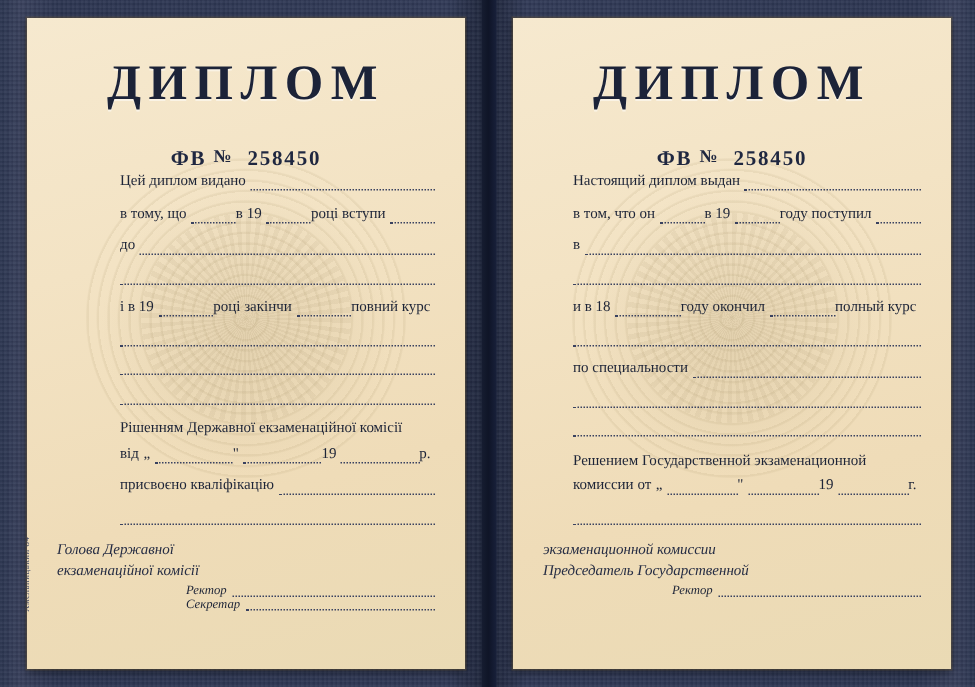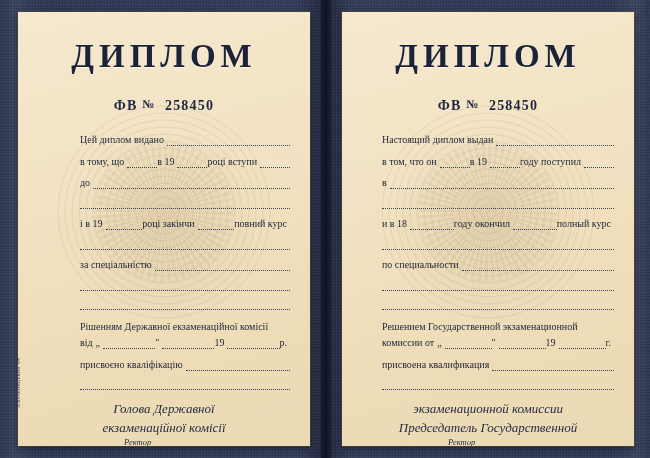--- a/index.html
+++ b/index.html
@@ -111,21 +111,20 @@
     letter-spacing: 1.2px;
     color: #1f2740;
     margin-top: 22px;
   }
   .serial .no {
     font-size: 12px;
     vertical-align: 2px;
   }
 
   .body {
-    margin-top: 20px;
     font-size: 10.5px;
     color: #1e2538;
     line-height: 1.1;
   }
 
   
   .row {
     display: flex;
     align-items: flex-end;
     margin-bottom: 9.5px;
@@ -148,23 +147,23 @@
   .para {
     font-size: 10px;
     line-height: 1.35;
     padding-left: 42px;
     margin-bottom: 4px;
   }
 
   
   .sigblock {
     margin-top: 10px;
-    text-align: center;
+    text-align: left;
     font-style: italic;
-    font-size: 13px;
+    font-size: 10px;
     line-height: 1.45;
     color: #262d44;
   }
   .sigrow {
     display: flex;
     align-items: flex-end;
     gap: 4px;
     font-style: italic;
     font-size: 8.5px;
     padding-left: 86px;
@@ -232,24 +231,20 @@
           <span class="dots"></span>
           <span class="lbl">році закінчи</span>
           <span class="dots"></span>
           <span class="lbl">повний курс</span>
         </div>
 
         <div class="row indent">
           <span class="dots"></span>
         </div>
 
-        <div class="row indent">
-          <span class="lbl">за спеціальністю</span>
-          <span class="dots"></span>
-        </div>
 
         <div class="row indent">
           <span class="dots"></span>
         </div>
 
         <div class="row indent">
           <span class="dots"></span>
         </div>
 
         <div class="para">Рішенням Державної екзаменаційної комісії</div>
@@ -360,24 +355,20 @@
           <span class="lbl">комиссии от</span>
           <span class="lbl">„</span>
           <span class="dots"></span>
           <span class="lbl">"</span>
           <span class="dots"></span>
           <span class="lbl">19</span>
           <span class="dots"></span>
           <span class="lbl">г.</span>
         </div>
 
-        <div class="row indent2">
-          <span class="lbl">присвоена квалификация</span>
-          <span class="dots"></span>
-        </div>
 
         <div class="row indent2">
           <span class="dots"></span>
         </div>
 
         <div class="sigblock">
           <div>экзаменационной комиссии</div>
           <div>Председатель Государственной</div>
         </div>
         <div class="sigrow">

